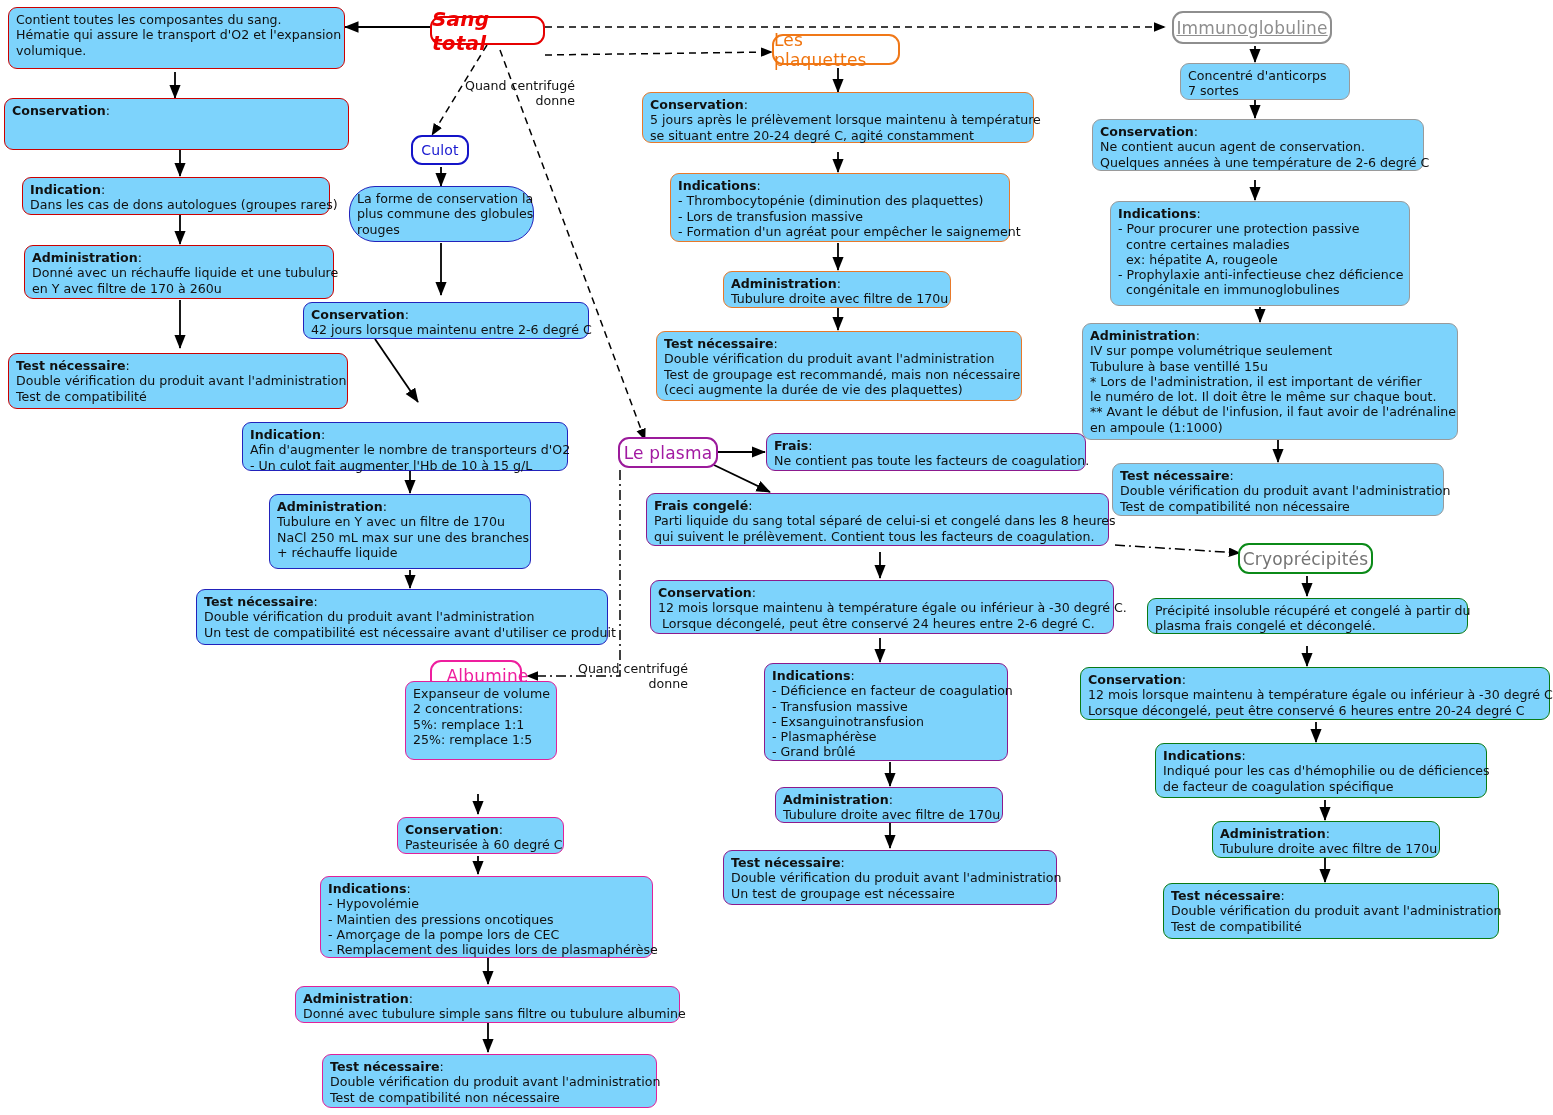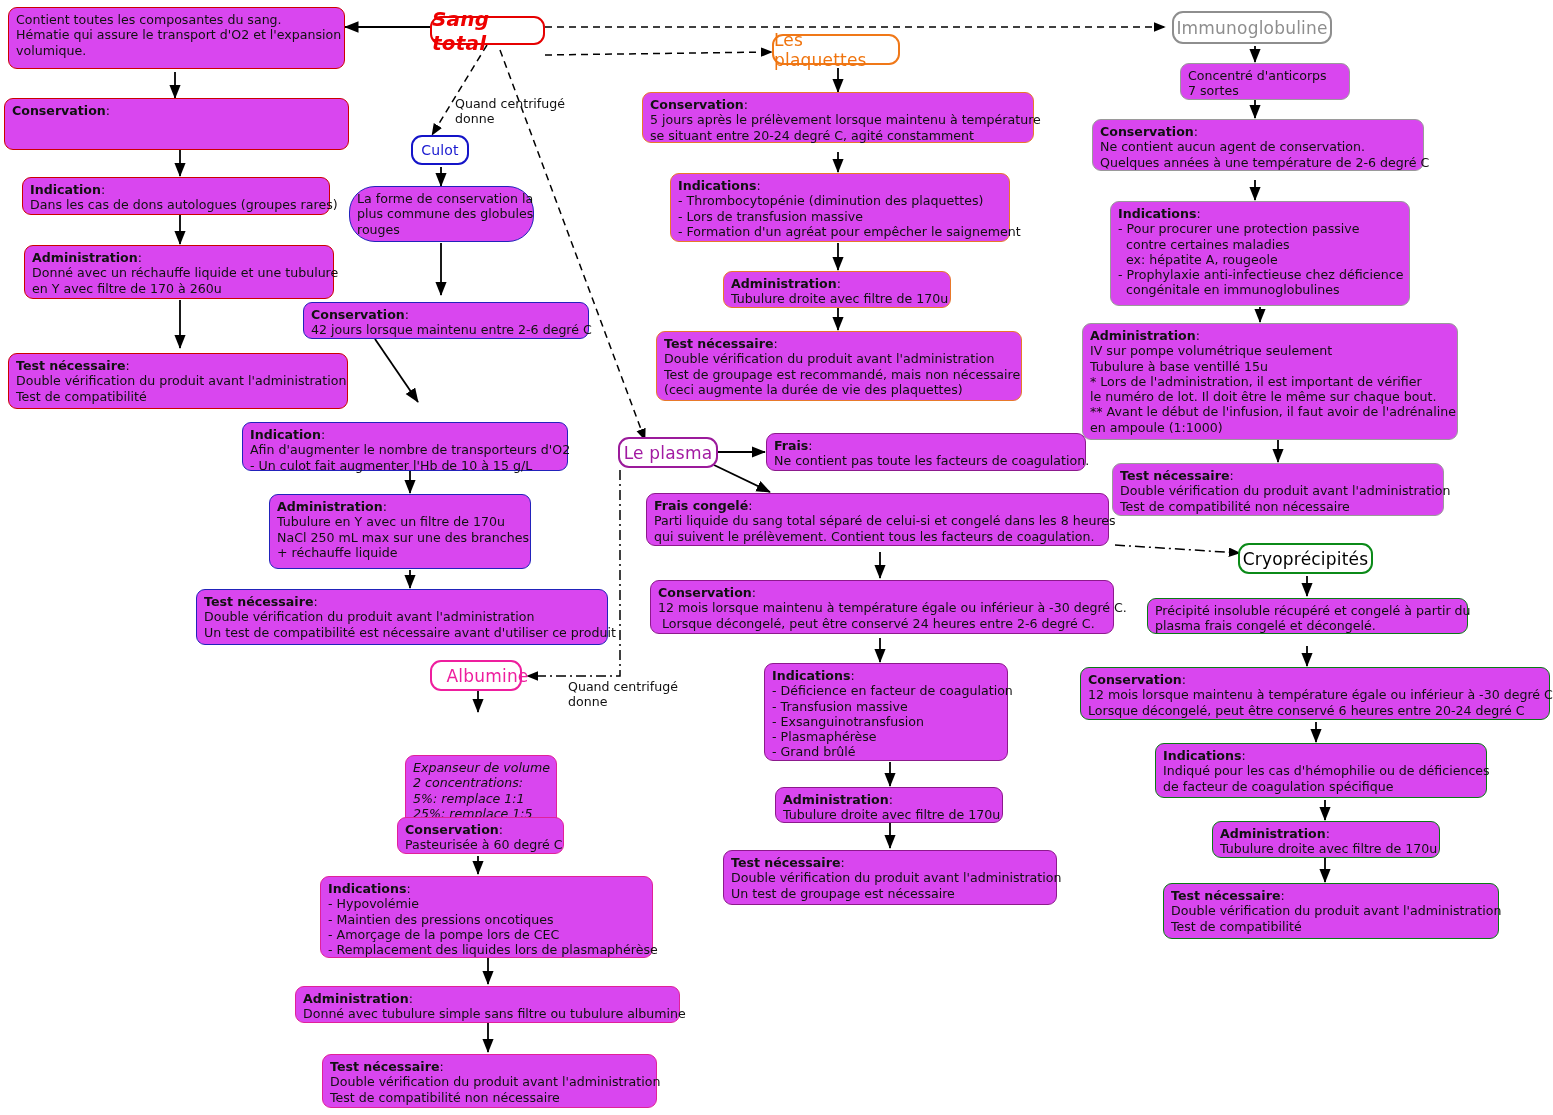--- a/index.html
+++ b/index.html
@@ -1,20 +1,20 @@
 <!DOCTYPE html>
 <html><head>
 <meta charset="utf-8">
 <style>
   html,body{margin:0;padding:0;background:#ffffff;}
   body{font-family:"DejaVu Sans","Liberation Sans",sans-serif;}
   #stage{position:relative;width:1553px;height:1115px;background:#fff;overflow:hidden;}
 
   .node{position:absolute;box-sizing:border-box;border:1.4px solid #c00;border-radius:9px;
-        background:#d946ef;padding:4px 7px;font-size:12.6px;line-height:15.3px;color:#111;}
+        background:#7dd3fc;padding:4px 7px;font-size:12.6px;line-height:15.3px;color:#111;}
   .node b{font-weight:bold;}
 
   
   .c-red   {border-color:#cc0000;}
   .c-blue  {border-color:#2222bb;}
   .c-orange{border-color:#e8792a;}
   .c-purple{border-color:#8c1a8c;}
   .c-pink  {border-color:#e0219a;}
   .c-green {border-color:#0a7a14;}
   .c-gray  {border-color:#9a9a9a;}
@@ -30,24 +30,24 @@
   .t-culot {border:2.2px solid #1414c8;color:#1a1ad0;font-size:14px;font-weight:normal;}
   .t-culot .shadow{background:#1414c8;}
   .t-plaq  {border:2.2px solid #f07818;color:#f0740e;font-size:17px;font-weight:normal;}
   .t-plaq  .shadow{background:#f07818;}
   .t-plasma{border:2.2px solid #9b1a9b;color:#a21aa2;font-size:17px;font-weight:normal;}
   .t-plasma .shadow{background:#9b1a9b;}
   .t-alb   {border:2.2px solid #ee1e9e;color:#ee1e9e;font-size:17px;font-weight:normal;padding-left:23px;}
   .t-alb   .shadow{background:#ee1e9e;}
   .t-immu  {border:2.2px solid #8e8e8e;color:#8e8e8e;font-size:17px;font-weight:normal;}
   .t-immu  .shadow{background:#6e6e6e;}
-  .t-cryo  {border:2.2px solid #0b8a18;color:#000000;font-size:17px;font-weight:normal;}
+  .t-cryo  {border:2.2px solid #0b8a18;color:#737373;font-size:17px;font-weight:normal;}
   .t-cryo  .shadow{background:#0b8a18;}
 
-  .cap{position:absolute;font-size:12.6px;line-height:15px;color:#111;text-align:left;margin-top:18px;}
+  .cap{position:absolute;font-size:12.6px;line-height:15px;color:#111;text-align:right;}
 
   svg.links{position:absolute;left:0;top:0;width:1553px;height:1115px;pointer-events:none;}
   .ln{stroke:#000;stroke-width:1.8;fill:none;}
   .dash{stroke:#000;stroke-width:1.5;fill:none;stroke-dasharray:7 5;}
   .dashdot{stroke:#000;stroke-width:1.5;fill:none;stroke-dasharray:10 4 2 4;}
   .nowrap{white-space:pre;}
 </style>
 </head>
 <body>
 
@@ -137,21 +137,21 @@
   <div class="title t-plasma" style="left:618px;top:437px;width:100px;height:31px;">
     <span class="shadow"></span>
     <span>Le plasma</span>
   </div>
 
   <div class="title t-alb" style="left:430px;top:660px;width:92px;height:31px;">
     <span class="shadow"></span>
     <span>Albumine</span>
   </div>
 
-  <div class="title t-immu" style="left:1172px;top:11px;width:160px;height:33px;">
+  <div class="title t-immu" style="left:1172px;top:11px;width:160px;height:33px;text-decoration:underline;">
     <span class="shadow"></span>
     <span>Immunoglobuline</span>
   </div>
 
   <div class="title t-cryo" style="left:1238px;top:543px;width:135px;height:31px;">
     <span class="shadow"></span>
     <span>Cryoprécipités</span>
   </div>
 
   <div class="cap nowrap" style="left:455px;top:78px;width:120px;">Quand centrifugé
@@ -271,21 +271,21 @@
     <b>Administration</b>:<br>
     <span class="nowrap">Tubulure droite avec filtre de 170u</span>
   </div>
 
   <div class="node c-purple" style="left:723px;top:850px;width:334px;height:55px;">
     <b>Test nécessaire</b>:<br>
     <span class="nowrap">Double vérification du produit avant l'administration
 Un test de groupage est nécessaire</span>
   </div>
 
-  <div class="node c-pink" style="left:405px;top:755px;width:152px;height:79px;font-style:italic;">
+  <div class="node c-pink" style="left:405px;top:681px;width:152px;height:79px;">
     <span class="nowrap">Expanseur de volume
 2 concentrations:
 5%: remplace 1:1
 25%: remplace 1:5</span>
   </div>
 
   <div class="node c-pink" style="left:397px;top:817px;width:167px;height:37px;">
     <b>Conservation</b>:<br>
     <span class="nowrap">Pasteurisée à 60 degré C</span>
   </div>

